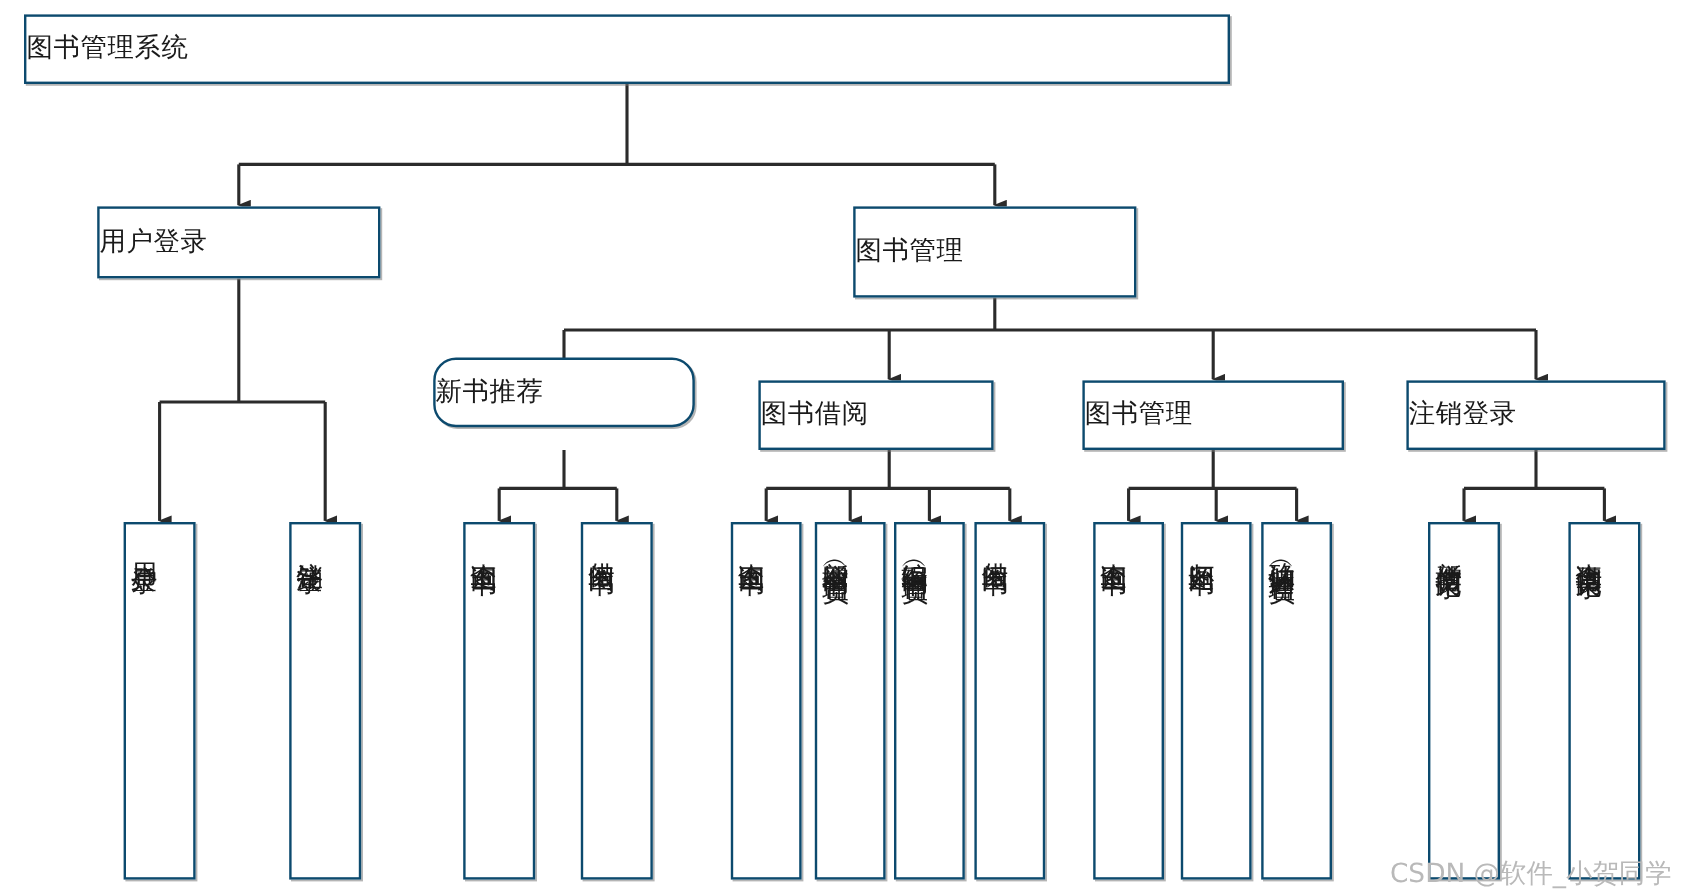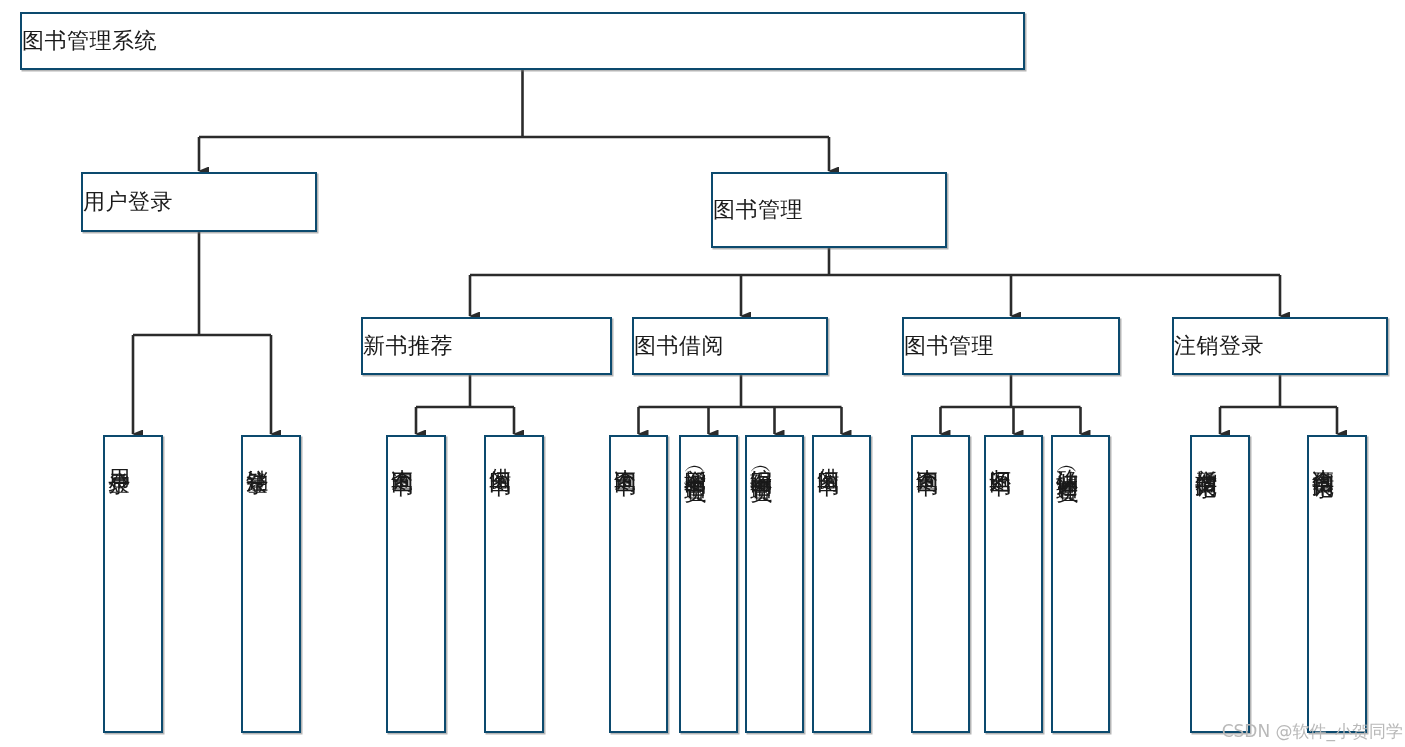--- a/index.html
+++ b/index.html
@@ -50,23 +50,23 @@
   .node.vertical .node-label {
     writing-mode: vertical-rl;
     text-orientation: upright;
     font-size: 22px;
     line-height: 1.28;
     letter-spacing: 2px;
     max-height: 100%;
   }
   #watermark {
     position: absolute;
-    right: 2px;
+    right: 12px;
     bottom: 4px;
-    font-size: 17px;
+    font-size: 22px;
     color: #b9b9b9;
     white-space: nowrap;
     font-family: "DejaVu Sans", "Liberation Sans", sans-serif;
   }
 </style>
 </head>
 <body>
 
 <div id="canvas">
   <svg id="edges" viewBox="0 0 1405 747" width="1405" height="747">
@@ -115,21 +115,21 @@
   <div id="nodes">
       <div class="node horizontal" style="left: 20px; top: 12px; width: 1005px; height: 58px;">
         <div class="node-label">图书管理系统</div>
       </div>
       <div class="node horizontal" style="left: 81px; top: 172px; width: 236px; height: 60px;">
         <div class="node-label">用户登录</div>
       </div>
       <div class="node horizontal" style="left: 711px; top: 172px; width: 236px; height: 76px;">
         <div class="node-label">图书管理</div>
       </div>
-      <div class="node horizontal" style="left: 361px; top: 317px; width: 251px; height: 58px;">
+      <div class="node horizontal" style="left: 361px; top: 298px; width: 218px; height: 58px; border-radius: 19px;">
         <div class="node-label">新书推荐</div>
       </div>
       <div class="node horizontal" style="left: 632px; top: 317px; width: 196px; height: 58px;">
         <div class="node-label">图书借阅</div>
       </div>
       <div class="node horizontal" style="left: 902px; top: 317px; width: 218px; height: 58px;">
         <div class="node-label">图书管理</div>
       </div>
       <div class="node horizontal" style="left: 1172px; top: 317px; width: 216px; height: 58px;">
         <div class="node-label">注销登录</div>

